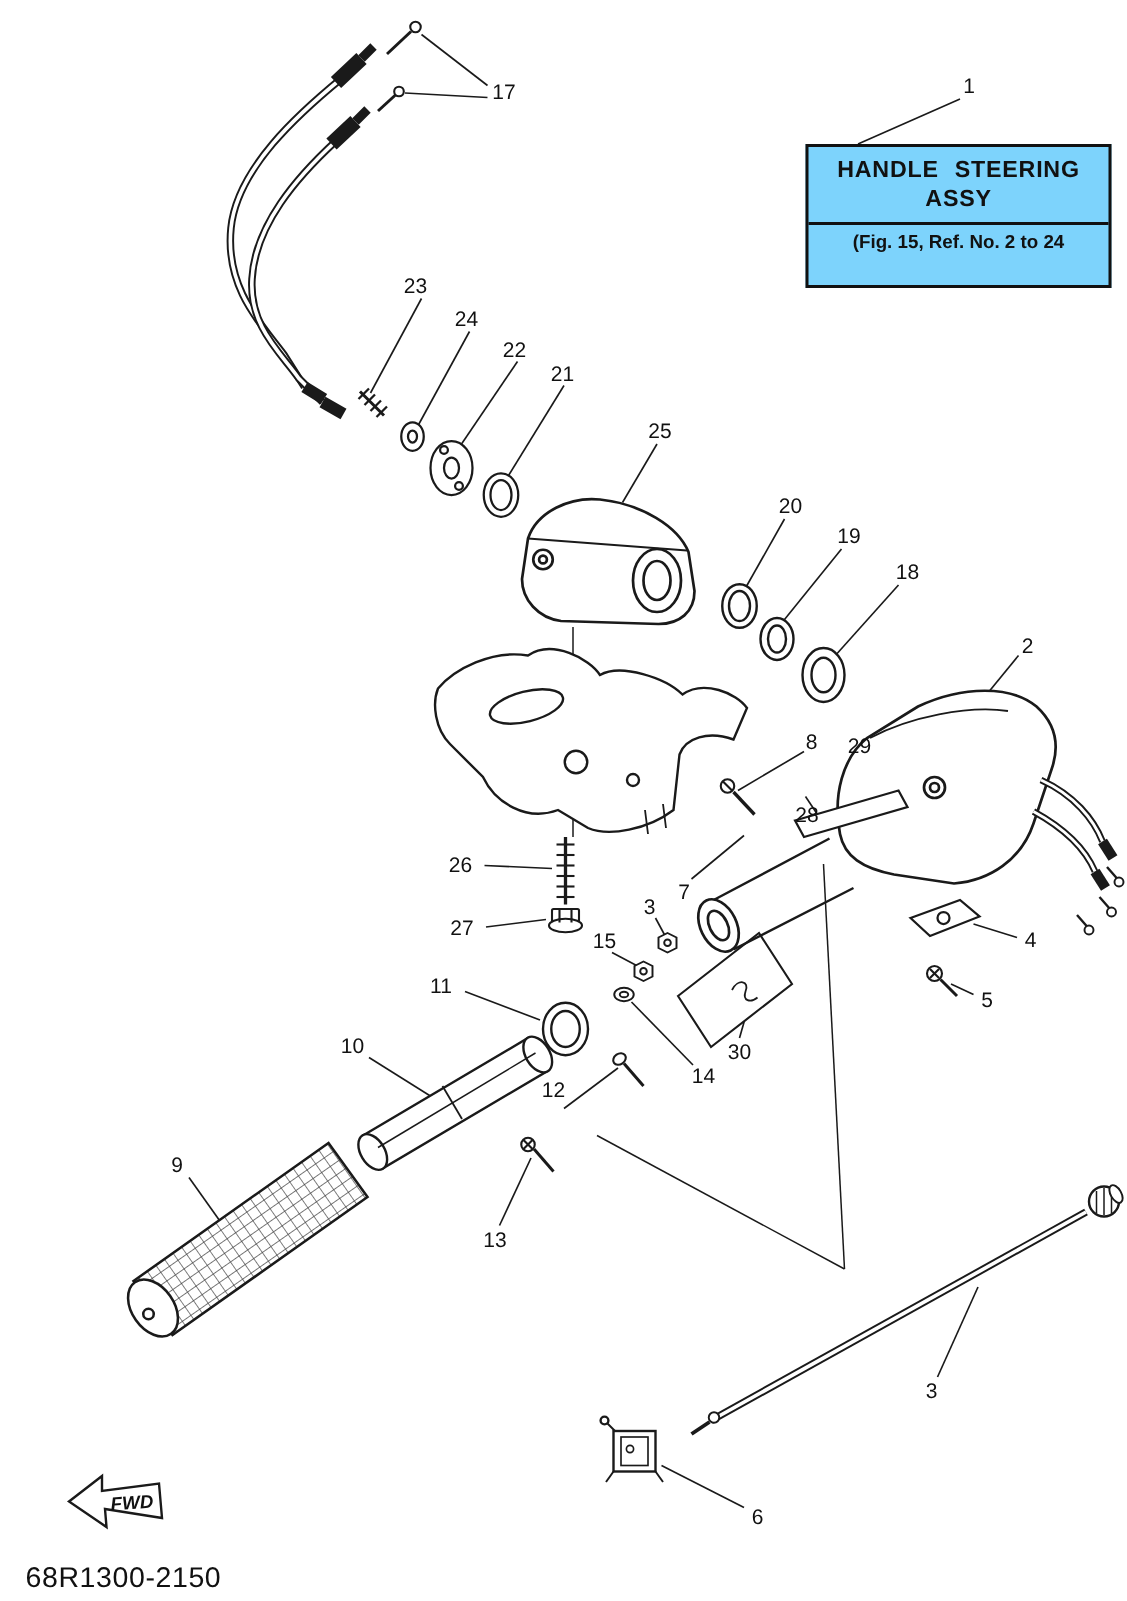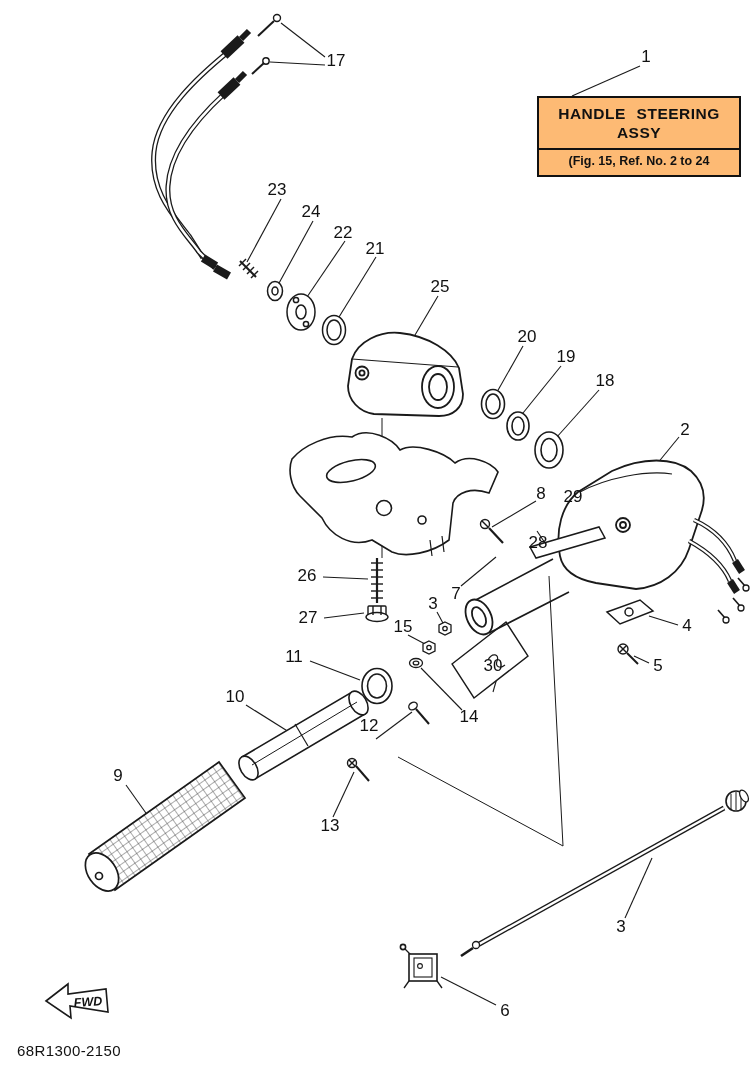--- a/index.html
+++ b/index.html
@@ -8,55 +8,55 @@
     width: 751px;
     height: 1067px;
     background: #ffffff;
     font-family: "Liberation Sans", sans-serif;
     overflow: hidden;
   }
   svg { position: absolute; left: 0; top: 0; }
   .plabel {
     position: absolute;
     transform: translate(-50%, -50%);
-    font-size: 17px;
+    font-size: 14px;
     color: #111;
     white-space: nowrap;
   }
   .callout {
     position: absolute;
     left: 537px;
     top: 96px;
     width: 200px;
     border: 2.5px solid #111;
-    background: #fdba74;
+    background: #7dd3fc;
     text-align: center;
   }
   .callout-title {
     padding: 6px 2px 5px 2px;
     font-weight: bold;
     font-size: 15.5px;
     line-height: 1.25;
     letter-spacing: 0.5px;
     word-spacing: 6px;
     color: #111;
   }
   .callout-refs {
     border-top: 2.5px solid #111;
-    padding: 3px 1px 5px 1px;
+    padding: 3px 1px 20px 1px;
     font-weight: bold;
     font-size: 12.5px;
     line-height: 1.35;
     color: #111;
   }
   .drawnum {
     position: absolute;
     left: 17px;
     top: 1042px;
-    font-size: 15px;
+    font-size: 19px;
     letter-spacing: 0.4px;
     color: #111;
   }
 </style>
 </head>
 <body>
 
 <div class="stage">
 
   <svg width="751" height="1067" viewBox="0 0 751 1067">
@@ -316,21 +316,21 @@
   <div class="plabel" style="left:573px;top:497px">29</div>
   <div class="plabel" style="left:538px;top:543px">28</div>
   <div class="plabel" style="left:456px;top:594px">7</div>
   <div class="plabel" style="left:307px;top:576px">26</div>
   <div class="plabel" style="left:433px;top:604px">3</div>
   <div class="plabel" style="left:403px;top:627px">15</div>
   <div class="plabel" style="left:308px;top:618px">27</div>
   <div class="plabel" style="left:294px;top:657px">11</div>
   <div class="plabel" style="left:235px;top:697px">10</div>
   <div class="plabel" style="left:469px;top:717px">14</div>
-  <div class="plabel" style="left:493px;top:666px">30</div>
+  <div class="plabel" style="left:493px;top:701px">30</div>
   <div class="plabel" style="left:369px;top:726px">12</div>
   <div class="plabel" style="left:118px;top:776px">9</div>
   <div class="plabel" style="left:330px;top:826px">13</div>
   <div class="plabel" style="left:687px;top:626px">4</div>
   <div class="plabel" style="left:658px;top:666px">5</div>
   <div class="plabel" style="left:621px;top:927px">3</div>
   <div class="plabel" style="left:505px;top:1011px">6</div>
 
   <div class="callout">
     <div class="callout-title">

